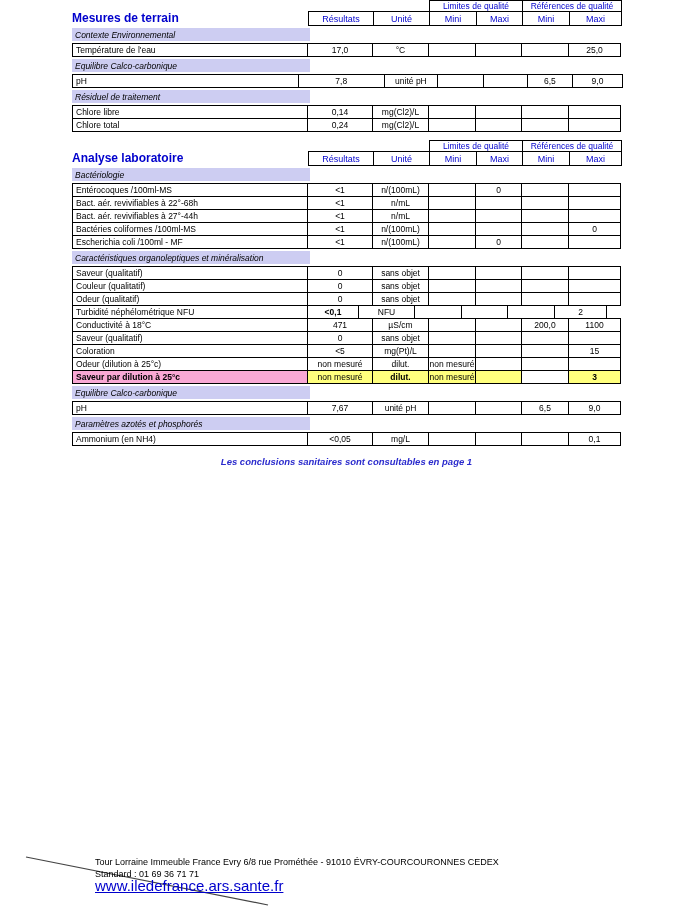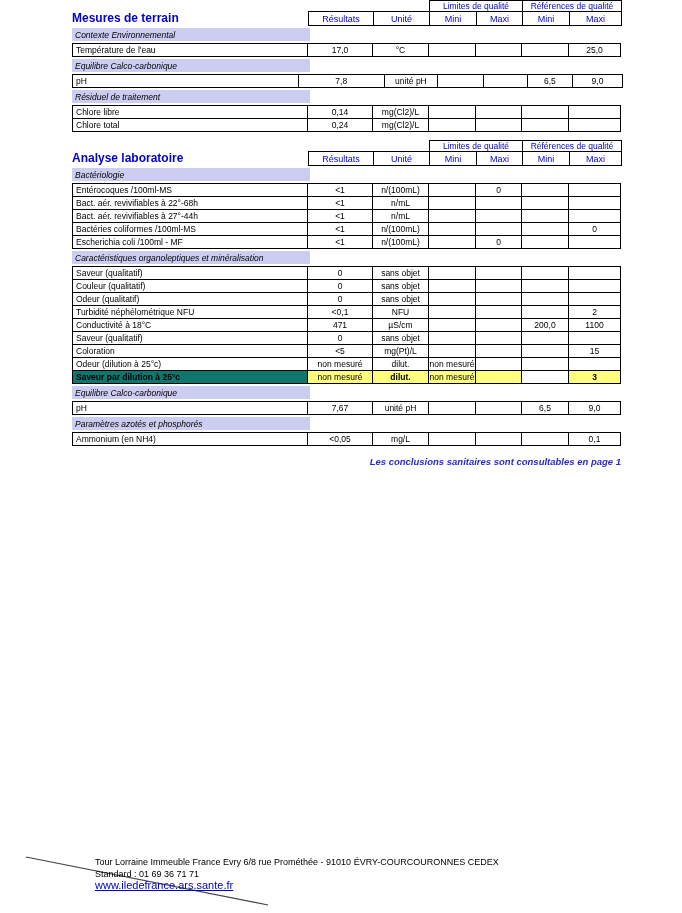--- a/index.html
+++ b/index.html
@@ -28,26 +28,26 @@
   .band { width:238px; height:13px; background:#CDCDF2; font-style:italic; font-size:8.5px;
           color:#000; display:flex; align-items:center; padding-left:3px; margin:2px 0; }
 
   .trow { display:flex; height:14px; }
   .trow + .trow { margin-top:-1px; }
   .lcell { width:236px; border:1px solid #000; font-size:8.5px; display:flex;
            align-items:center; padding-left:3px; background:#fff; }
   .dcell { border:1px solid #000; font-size:8.5px; display:flex; align-items:center;
            justify-content:center; margin-left:-1px; background:#fff; }
 
-  .note { position:absolute; left:72px; top:456px; width:549px; text-align:right;
+  .note { position:absolute; left:72px; top:456px; width:549px; text-align:center;
           color:#2B2BCD; font-style:italic; font-weight:bold; font-size:9.5px; }
 
   .footer-line-svg { position:absolute; left:18px; top:853px; }
   .footer-text { position:absolute; left:95px; top:857px; font-size:9px; color:#000; line-height:11.5px; }
-  .footer-url { color:#0000CC; text-decoration:underline; font-size:11px; }
+  .footer-url { color:#0000CC; text-decoration:underline; font-size:15px; }
 </style>
 </head>
 <body>
 
 <div class="sheet">
 
   <div class="qtable" id="table-0">
       <div class="hrow1">
         <div class="h1spacer"></div>
         <div class="h1box limites">Limites de qualité</div>
@@ -186,21 +186,21 @@
         <div class="lcell">Odeur (qualitatif)</div>
         <div class="dcell" style="width: 66px;">0</div>
         <div class="dcell" style="width: 57px;">sans objet</div>
         <div class="dcell" style="width: 48px;"></div>
         <div class="dcell" style="width: 47px;"></div>
         <div class="dcell" style="width: 48px;"></div>
         <div class="dcell" style="width: 53px;"></div>
       </div>
       <div class="trow">
         <div class="lcell">Turbidité néphélométrique NFU</div>
-        <div class="dcell" style="width: 66px;">&lt;0,1</div>
+        <div class="dcell" style="width: 52px; font-weight: bold;">&lt;0,1</div>
         <div class="dcell" style="width: 57px;">NFU</div>
         <div class="dcell" style="width: 48px;"></div>
         <div class="dcell" style="width: 47px;"></div>
         <div class="dcell" style="width: 48px;"></div>
         <div class="dcell" style="width: 53px;">2</div>
       </div>
       <div class="trow">
         <div class="lcell">Conductivité à 18°C</div>
         <div class="dcell" style="width: 66px;">471</div>
         <div class="dcell" style="width: 57px;">µS/cm</div>
@@ -230,21 +230,21 @@
       <div class="trow">
         <div class="lcell">Odeur (dilution à 25°c)</div>
         <div class="dcell" style="width: 66px;">non mesuré</div>
         <div class="dcell" style="width: 57px;">dilut.</div>
         <div class="dcell" style="width: 48px;">non mesuré</div>
         <div class="dcell" style="width: 47px;"></div>
         <div class="dcell" style="width: 48px;"></div>
         <div class="dcell" style="width: 53px;"></div>
       </div>
       <div class="trow">
-        <div class="lcell" style="background: #0f766e; font-weight: bold;">Saveur par dilution à 25°c</div>
+        <div class="lcell" style="background: #f9a8d4; font-weight: bold;">Saveur par dilution à 25°c</div>
         <div class="dcell" style="width: 66px; background: rgb(255, 255, 125);">non mesuré</div>
         <div class="dcell" style="width: 57px; background: rgb(255, 255, 125); font-weight: bold;">dilut.</div>
         <div class="dcell" style="width: 48px; background: rgb(255, 255, 125);">non mesuré</div>
         <div class="dcell" style="width: 47px; background: rgb(255, 255, 125);"></div>
         <div class="dcell" style="width: 48px;"></div>
         <div class="dcell" style="width: 53px; background: rgb(255, 255, 125); font-weight: bold;">3</div>
       </div>
       <div class="band">Equilibre Calco-carbonique</div>
       <div class="trow">
         <div class="lcell">pH</div>

